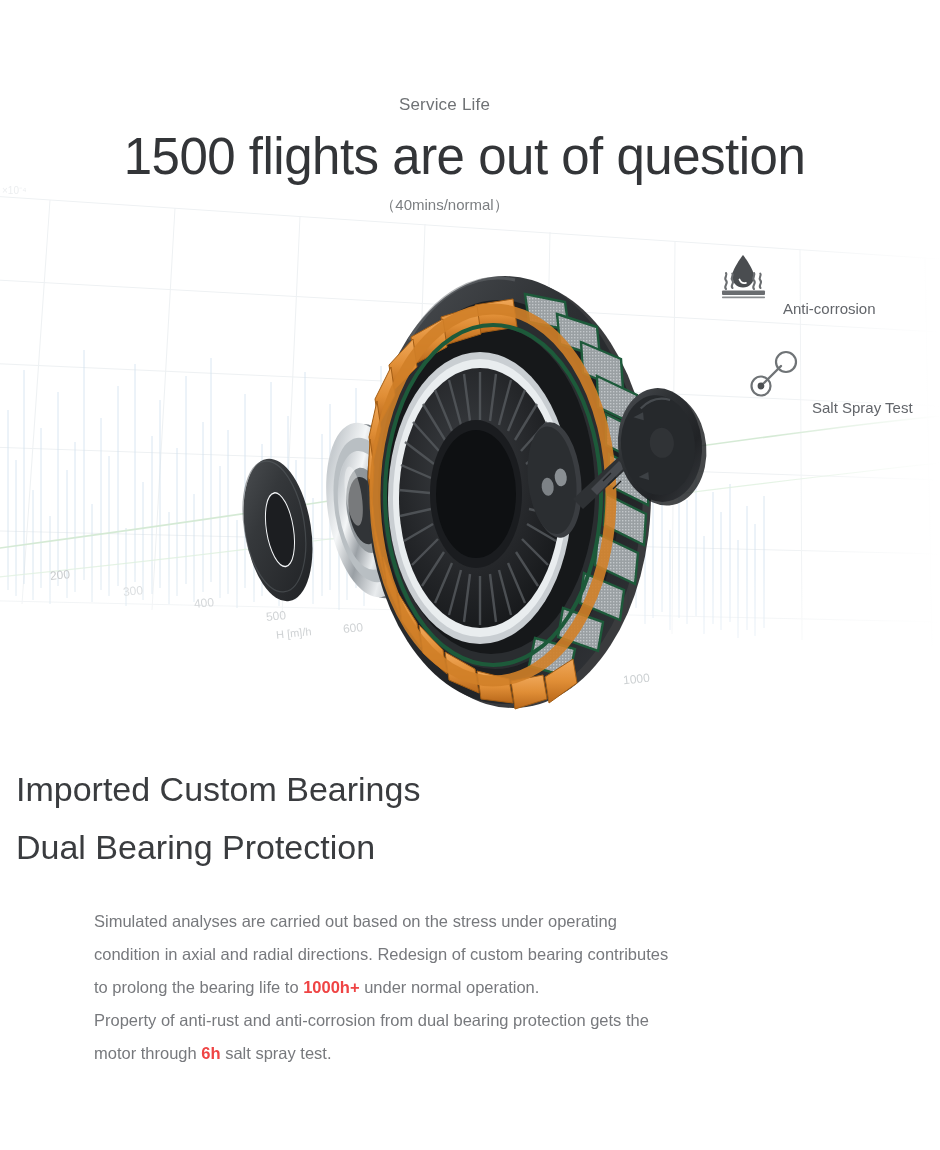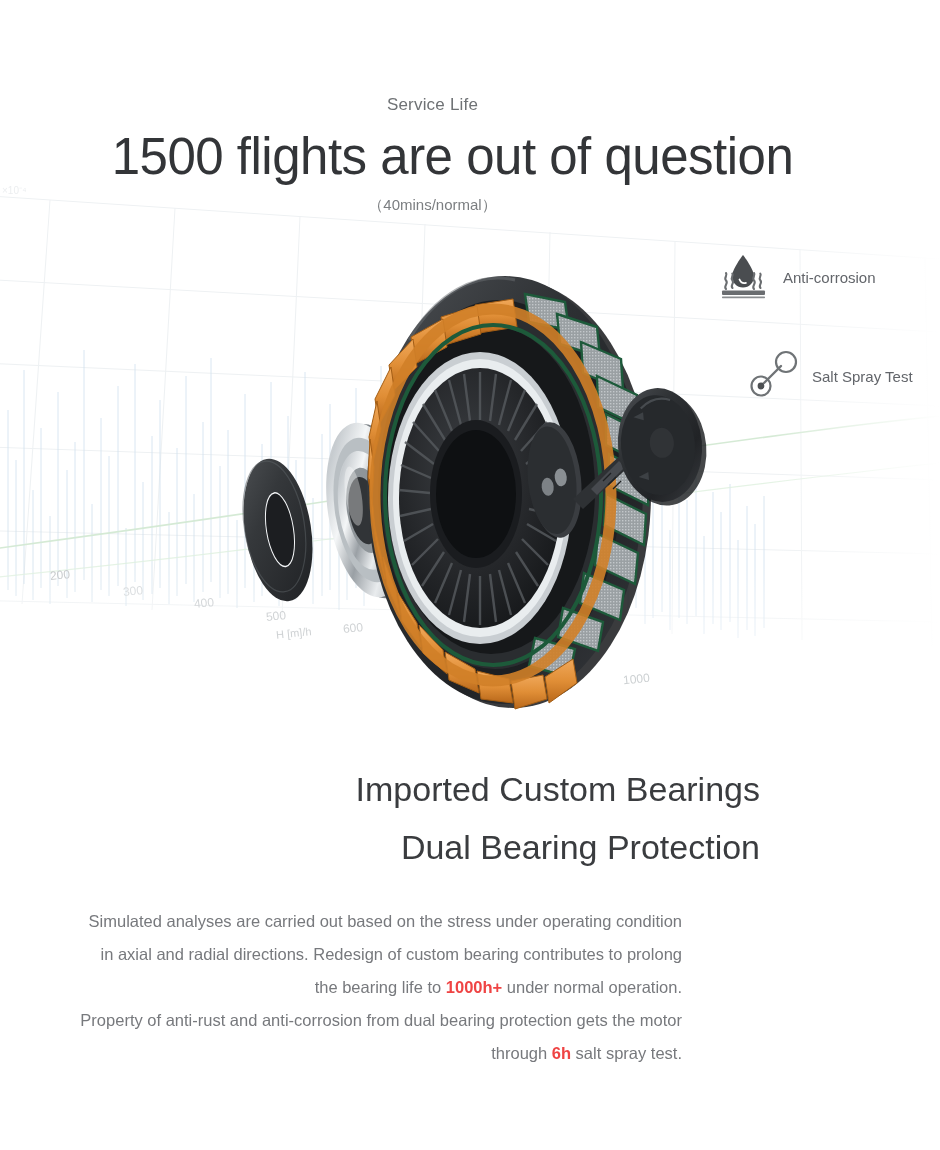--- a/index.html
+++ b/index.html
@@ -12,21 +12,21 @@
     overflow: hidden;
   }
   #page {
     position: relative;
     width: 940px; height: 1150px;
     background: #ffffff;
     overflow: hidden;
   }
 
   
-  .header { position: absolute; top: 0; left: 0; width: 865px; text-align: center; z-index: 6; }
+  .header { position: absolute; top: 0; left: 12px; width: 865px; text-align: center; z-index: 6; }
   .eyebrow {
     font-size: 17px; color: #6f7275; letter-spacing: .2px;
     margin-top: 96px; line-height: 1;
   }
   .headline {
     font-size: 51px; color: #333538; font-weight: 400;
     letter-spacing: -.5px; line-height: 1.06; margin-top: 17px; padding-left: 40px;
   }
   .subnote {
     font-size: 15px; color: #7b7e81; margin-top: 13px; line-height: 1;
@@ -43,32 +43,32 @@
     position: absolute; font-size: 11px; color: #ced1d3;
     white-space: nowrap; z-index: 2;
   }
   .exp-mark { position: absolute; font-size: 10px; color: #eceef0; z-index: 2; }
 
   
   .motor { position: absolute; left: 210px; top: 255px; width: 560px; height: 470px; z-index: 4; }
   .motor svg { display: block; overflow: visible; }
 
   
-  .callout { position: absolute; z-index: 7; display: flex; align-items: flex-start; }
+  .callout { position: absolute; z-index: 7; display: flex; align-items: flex-end; }
   .callout .glyph { flex: 0 0 auto; display: block; }
   .callout .caption {
     font-size: 15px; color: #62656a; white-space: nowrap;
   }
   #callout-anticorrosion { left: 716px; top: 252px; }
   #callout-anticorrosion .caption { margin-left: 13px; position: relative; top: 17px; }
   #callout-saltspray { left: 748px; top: 350px; }
   #callout-saltspray .caption { margin-left: 12px; position: relative; top: 18px; }
 
   
-  .bottom { position: absolute; left: 0; top: 760px; width: 760px; text-align: right; z-index: 6; }
+  .bottom { position: absolute; left: 0; top: 760px; width: 760px; text-align: left; z-index: 6; padding-left: 16px; }
   .sub-headline {
     font-size: 34px; color: #3a3c3f; font-weight: 400; line-height: 1.72;
   }
   .body-copy {
     margin-top: 28px; font-size: 16.5px; color: #77797d;
     line-height: 2.0; padding: 0 78px;
   }
   .body-copy p { margin: 0; }
   .body-copy .accent { color: #ef4444; font-weight: 700; }
 </style>

